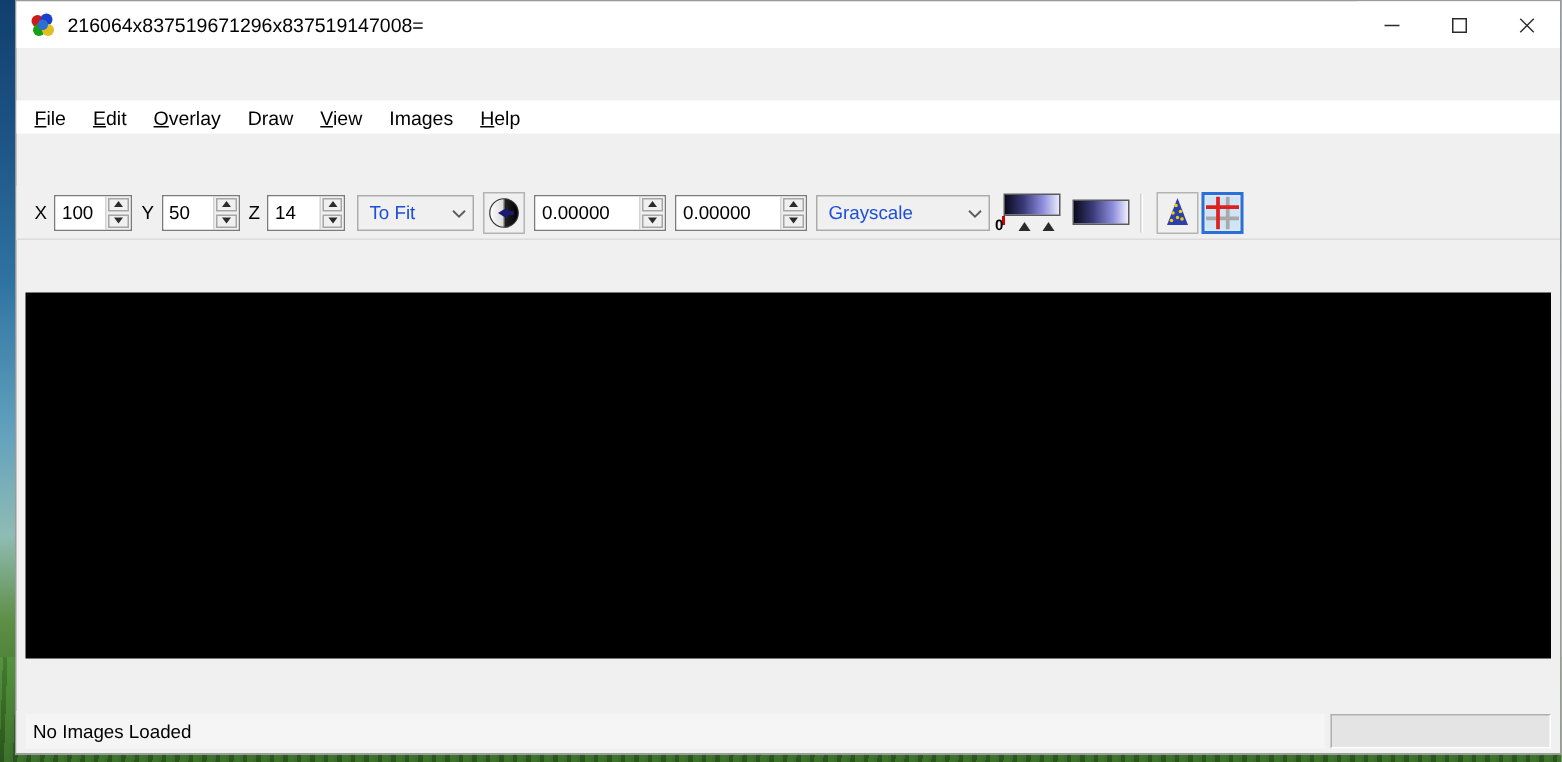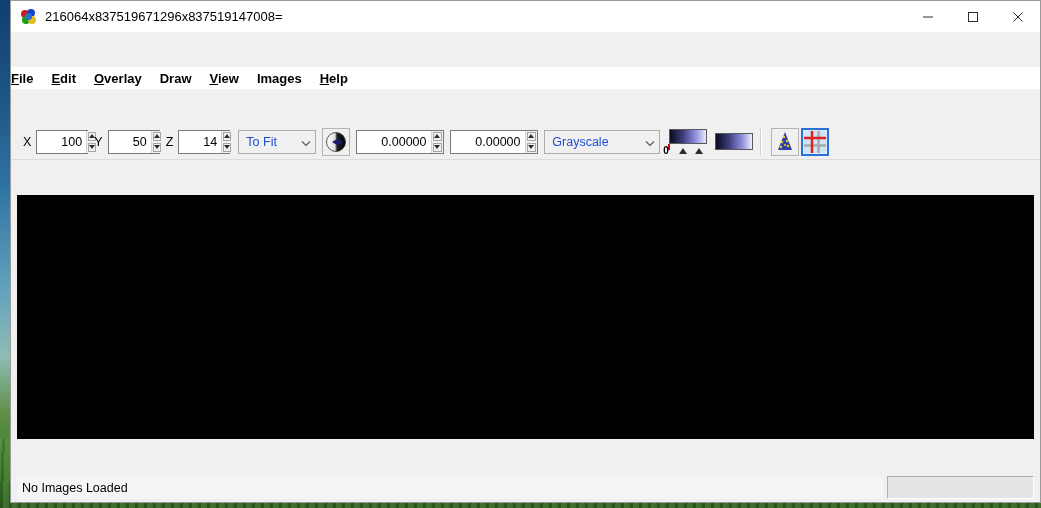--- a/index.html
+++ b/index.html
@@ -97,23 +97,23 @@
     background: #ffffff;
   }
   .winbtn svg { display: block; }
 
   
   .menubar {
     height: 22px;
     background: #ffffff;
     display: flex;
     align-items: center;
+    padding-left: 12px;
     flex: 0 0 auto;
     box-sizing: border-box;
-    font-weight: bold;
   }
   .menu-item {
     font-size: 13px;
     color: #000;
     margin-right: 18px;
     white-space: nowrap;
     line-height: 15px;
   }
   .menu-item .acc { text-decoration: underline; }
 
@@ -133,21 +133,20 @@
     font-size: 12.5px; color: #000;
     margin: 0 5px 0 6px;
   }
   .spin-wrap {
     display: flex;
     height: 24px;
     border: 1px solid #7a7a7a;
     background: #ffffff;
     box-sizing: border-box;
     align-items: stretch;
-    padding-left: 20px;
   }
   .spin-input {
     font-size: 12.5px;
     color: #000;
     padding: 0 4px;
     display: flex; align-items: center;
     background: #ffffff;
     box-sizing: border-box;
   }
   .spin-btns {

